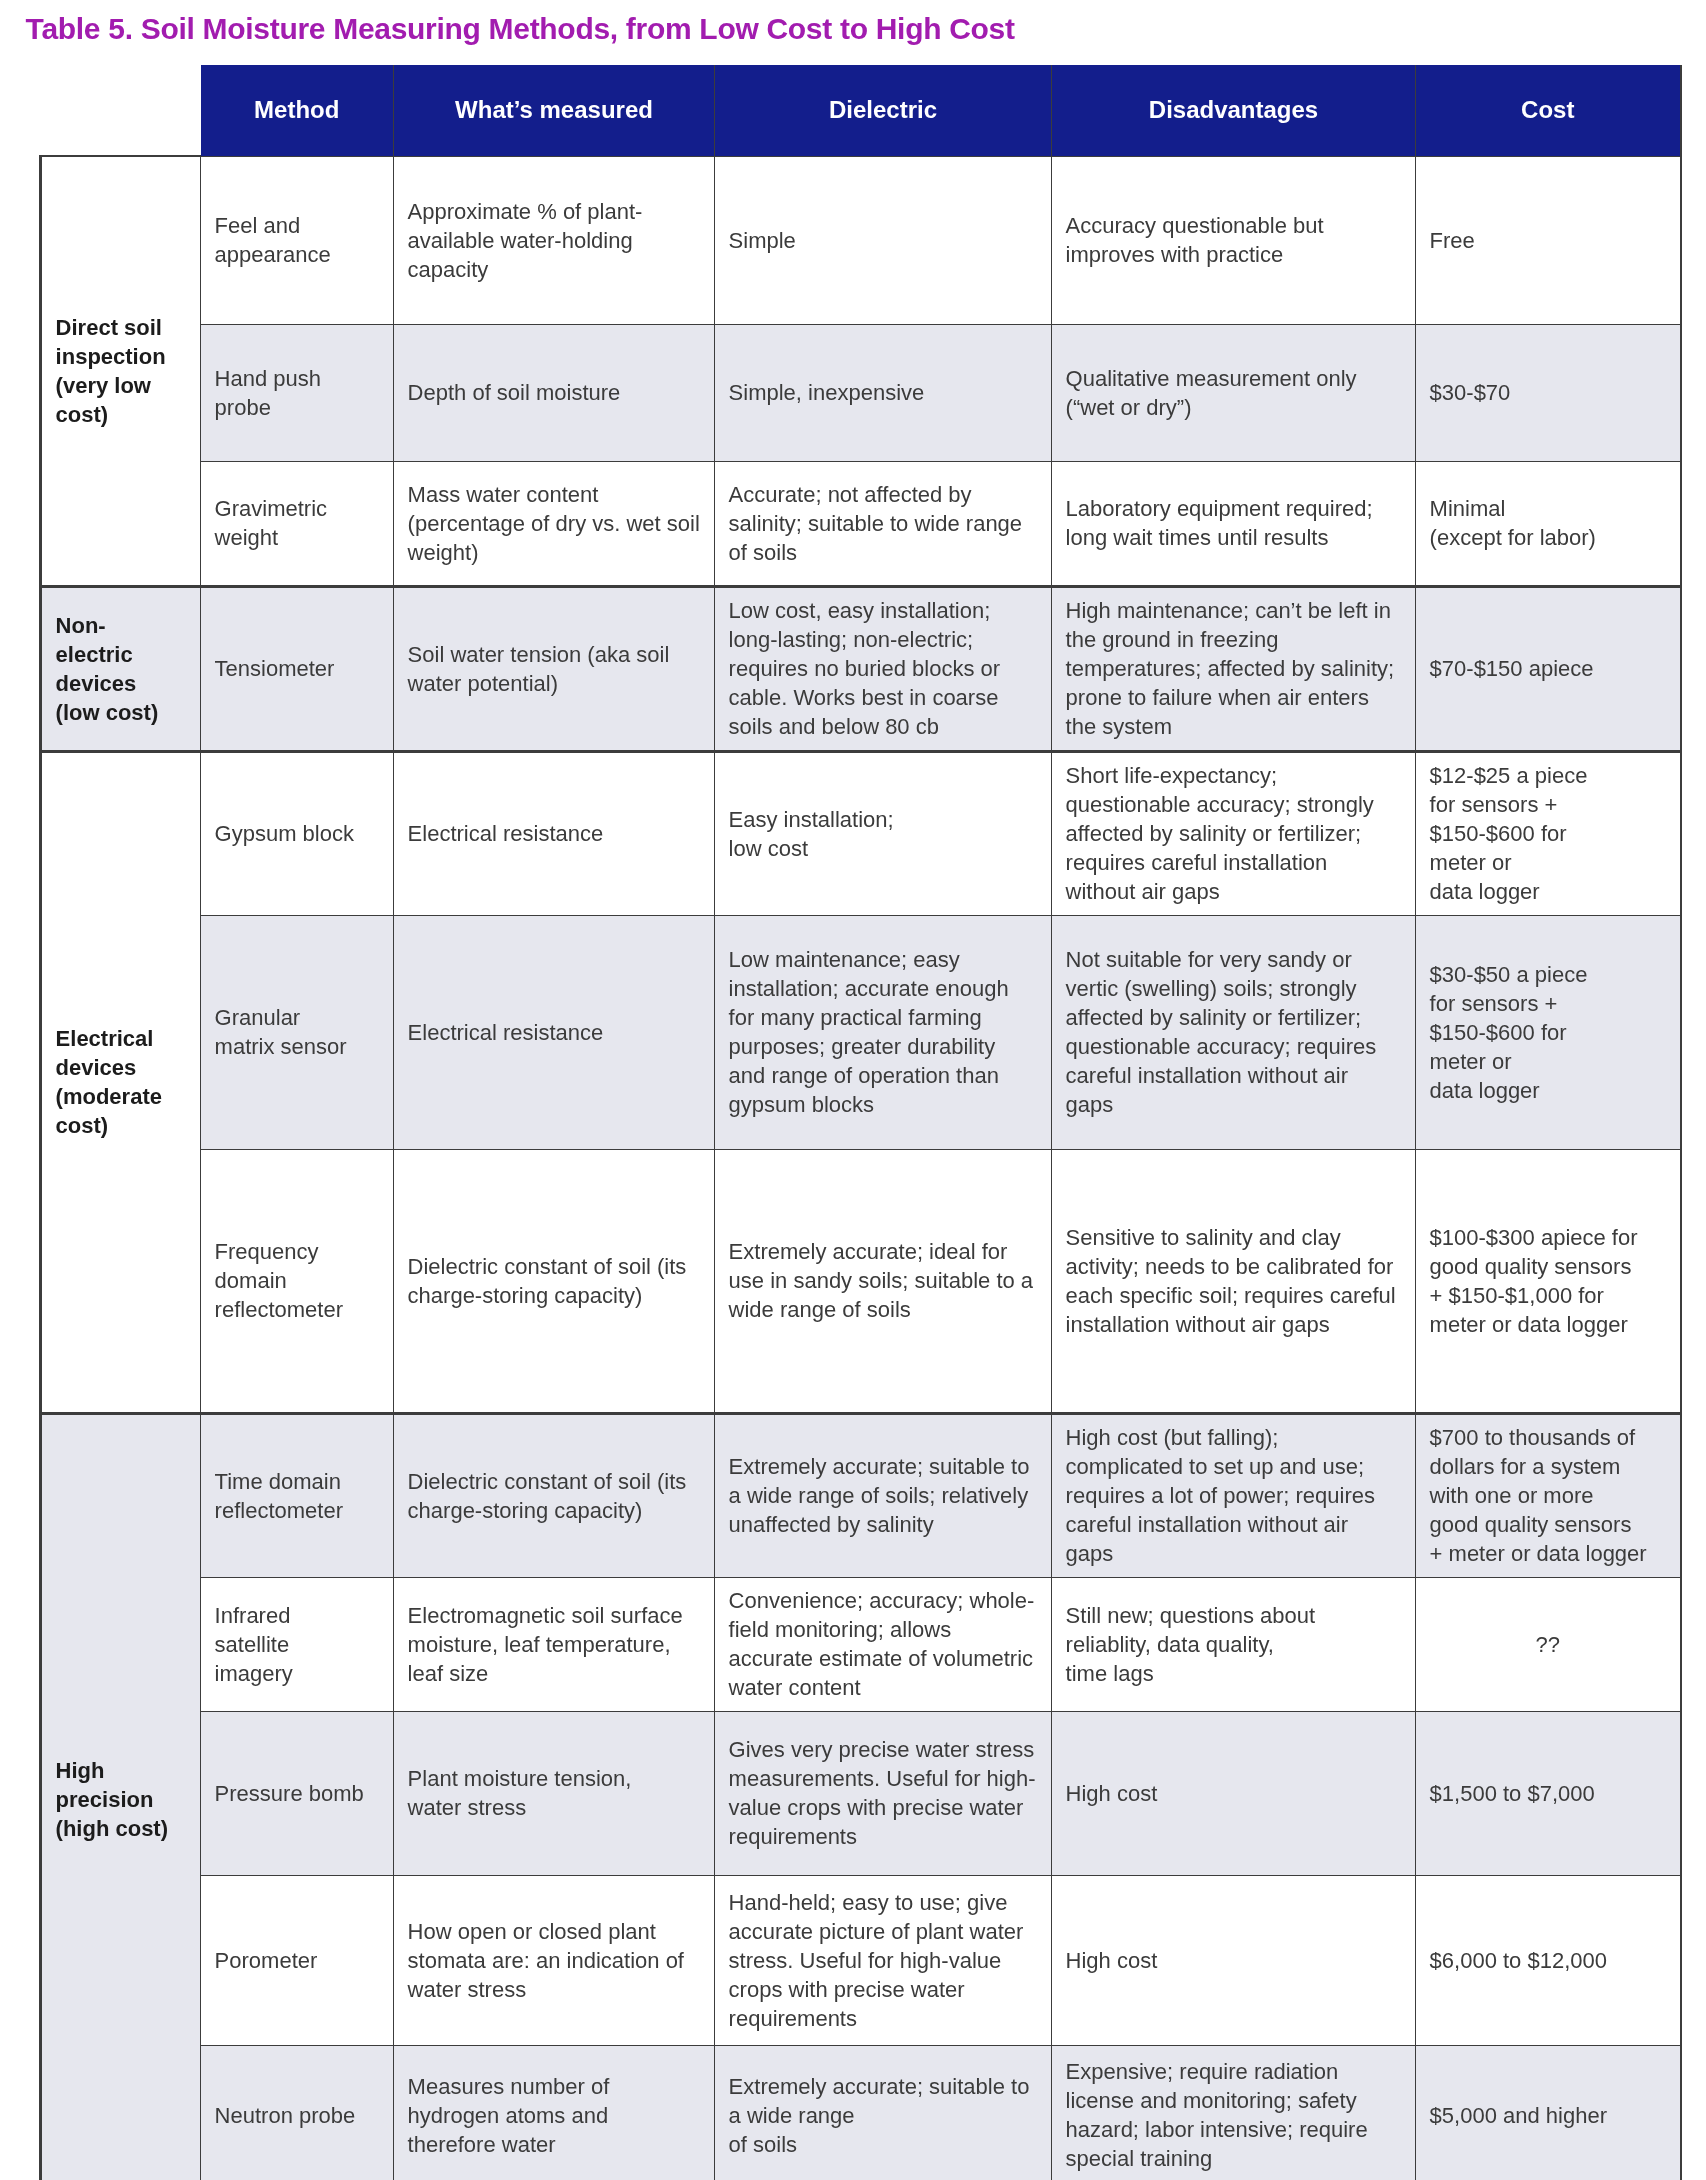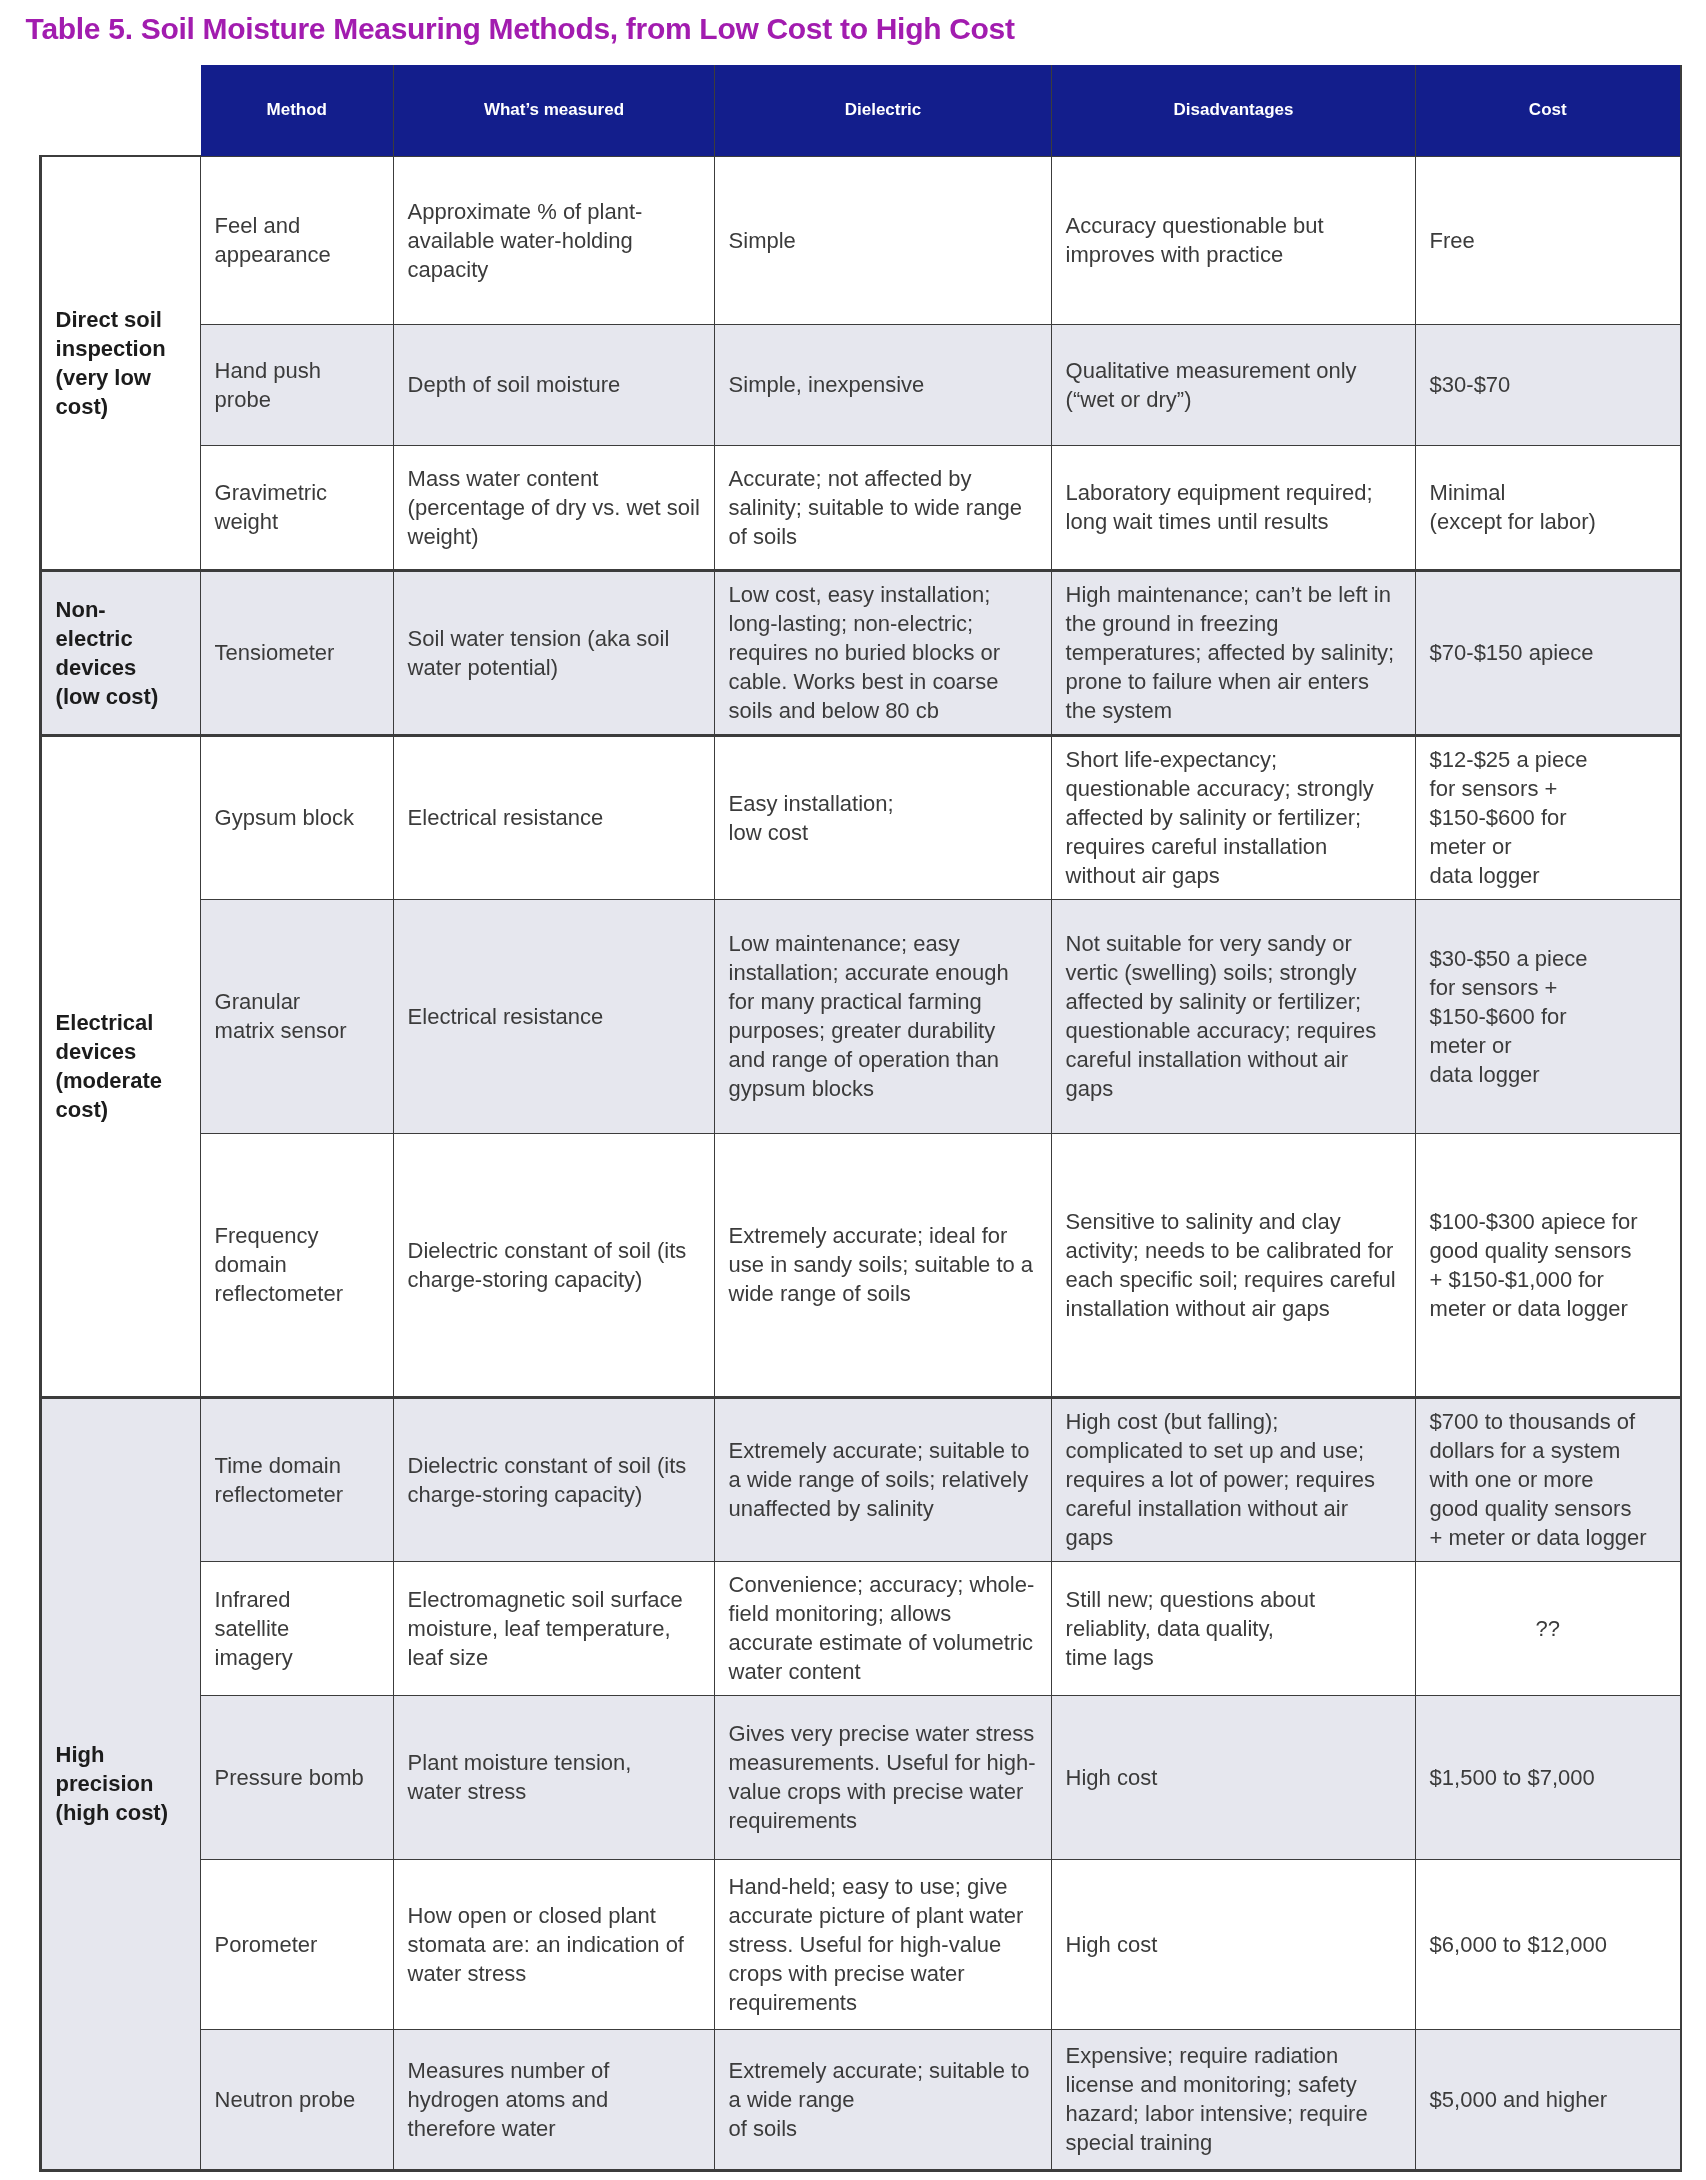--- a/index.html
+++ b/index.html
@@ -18,21 +18,21 @@
   }
   col.c-group{width:160px}
   col.c-method{width:193px}
   col.c-measured{width:321px}
   col.c-advantages{width:337px}
   col.c-disadvantages{width:364px}
   col.c-cost{width:265px}
 
   thead th{
     background:var(--header-bg,#131e8c);color:#ffffff;
-    font-size:17px;font-weight:bold;text-align:center;
+    font-size:24px;font-weight:bold;text-align:center;
     height:90px;padding:0 8.5px;
     border:1.7px solid var(--border,#3c3c3c);border-top:none;
   }
   thead th.corner{border:none;background:#ffffff;}
   thead th.first-data{border-left:none;}
   thead th:last-child{border-right-width:2.6px;}
 
   td{
     border:1.7px solid var(--border,#3c3c3c);
     font-size:22px;line-height:29px;color:var(--ink,#3b3b3b);
@@ -47,21 +47,21 @@
   }
   td.bg-white{background:#ffffff;}
   td.bg-gray{background:var(--stripe,#e6e7ee);margin-top:32px;}
   tr.group-start td{border-top-width:3.4px;}
   tbody td:last-child{border-right-width:2.6px;margin-top:32px;}
   tbody tr:last-child td{border-bottom-width:3.4px;}
   td.center{text-align:center;}
 
   
   tbody tr:nth-child(1){height:168px}
-  tbody tr:nth-child(2){height:121px}
+  tbody tr:nth-child(2){height:137px}
   tbody tr:nth-child(3){height:125px}
   tbody tr:nth-child(4){height:156px}
   tbody tr:nth-child(5){height:162px}
   tbody tr:nth-child(6){height:234px}
   tbody tr:nth-child(7){height:264px}
   tbody tr:nth-child(8){height:164px}
   tbody tr:nth-child(9){height:98px}
   tbody tr:nth-child(10){height:164px}
   tbody tr:nth-child(11){height:170px}
   tbody tr:nth-child(12){height:141px}

